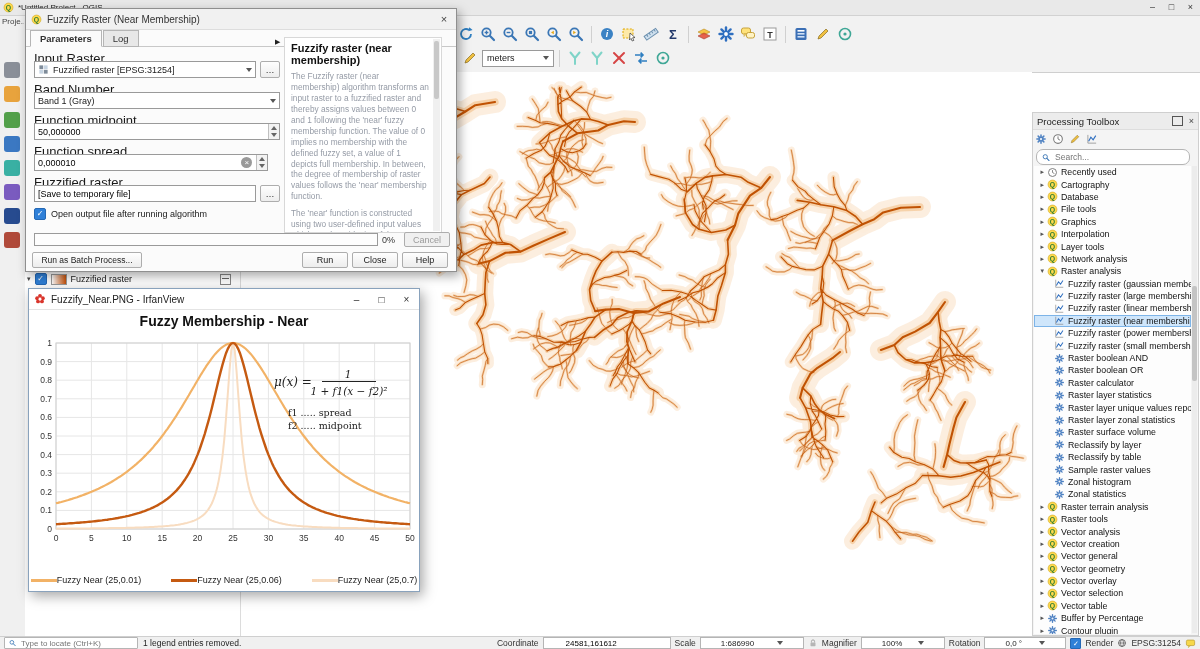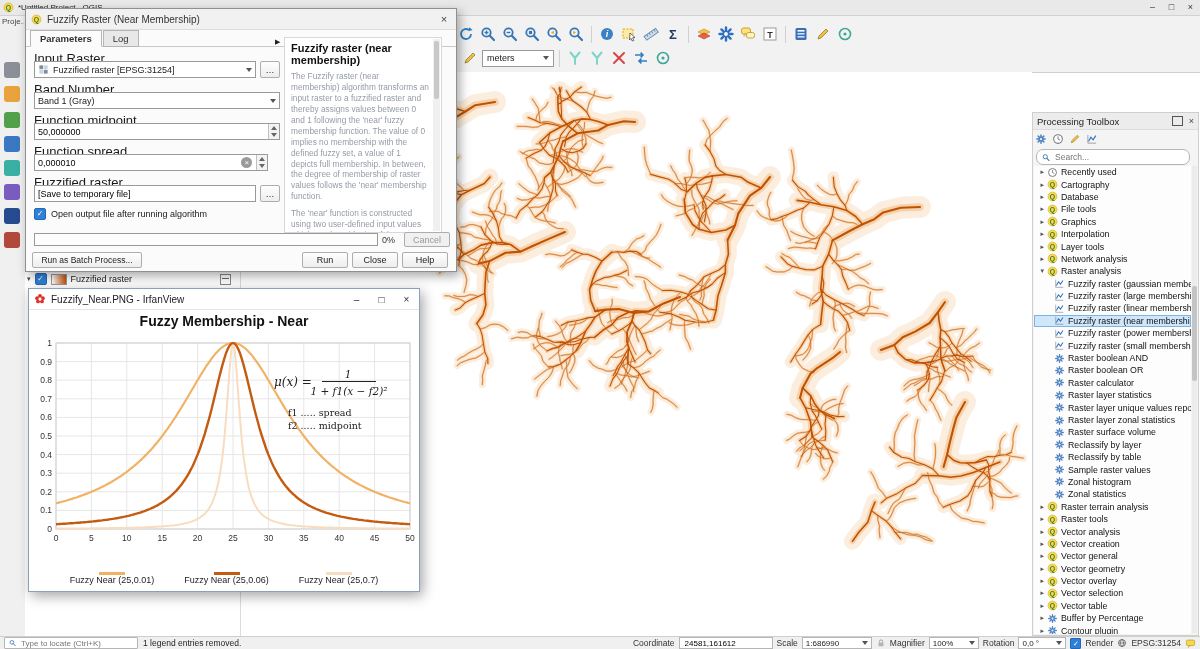--- a/index.html
+++ b/index.html
@@ -76,21 +76,21 @@
   .iv-ctl span{width:25px;text-align:center;font-size:10px;color:#333;line-height:19px;}
   .iv-chart-title{position:absolute;left:0;top:24px;width:100%;text-align:center;font-weight:bold;
     font-size:14px;color:#111;}
   #chartsvg{position:absolute;left:1px;top:46px;}
   .tick{font-size:8.5px;fill:#333;font-family:"Liberation Sans",sans-serif;}
   .f-lhs{font-family:"DejaVu Serif",serif;font-style:italic;font-size:12px;fill:#222;}
   .f-num{font-family:"DejaVu Serif",serif;font-style:italic;font-size:10.5px;fill:#222;}
   .f-note{font-family:"DejaVu Serif",serif;font-size:9.5px;fill:#222;}
   .iv-legend{position:absolute;left:0;bottom:6px;width:100%;display:flex;justify-content:center;
     gap:30px;align-items:center;}
-  .lg-item{display:flex;align-items:center;gap:0;flex-direction:column;}
+  .lg-item{display:flex;align-items:center;gap:0;}
   .lg-swatch{width:26px;height:3px;display:inline-block;}
   .lg-label{font-size:9px;color:#222;}
   
   .ptb{left:1032px;top:112px;width:167px;height:524px;background:#f4f4f4;border:1px solid #cfcfcf;
     z-index:3;box-sizing:border-box;}
   .ptb-head{position:absolute;left:0;top:0;right:0;height:16px;display:flex;align-items:center;
     font-size:9.5px;color:#222;padding:0 4px;gap:4px;background:#ececec;border-bottom:1px solid #ddd;}
   .ptb-head .sp{margin-left:auto;display:flex;gap:6px;align-items:center;}
   .dockico{width:9px;height:8px;border:1px solid #555;}
   .ptb-tools{position:absolute;left:2px;top:18px;display:flex;gap:5px;align-items:center;height:16px;}
@@ -111,21 +111,21 @@
   .ptb-thumb{position:absolute;left:0;top:120px;width:5px;height:95px;background:#c4c4c4;border-radius:2px;}
   
   .status{left:0;top:636px;width:1200px;height:13px;background:#f0f0f0;border-top:1px solid #cfcfcf;
     display:flex;align-items:center;font-size:8.5px;gap:5px;padding:0 4px;box-sizing:border-box;color:#222;}
   .locate{width:124px;height:10px;background:#fff;border:1px solid #b5b5b5;border-radius:1px;
     display:flex;align-items:center;gap:3px;padding:0 4px;}
   .locate svg{width:8px;height:8px;}
   .locate input{border:0;outline:0;font-size:8px;width:100%;background:transparent;color:#888;
     font-family:"Liberation Sans",sans-serif;}
   .sb-box{height:10px;background:#fff;border:1px solid #b5b5b5;display:flex;align-items:center;
-    padding:0 3px;font-size:8px;box-sizing:content-box;}
+    padding:0 20px;font-size:8px;box-sizing:content-box;}
   .sb-box input{border:0;outline:0;font-size:8px;width:100%;background:transparent;
     font-family:"Liberation Sans",sans-serif;}
   .sb-right{margin-left:auto;display:flex;align-items:center;gap:4px;}
   .sb-lbl{font-size:8.5px;color:#333;}
   .cb-s{width:9px;height:9px;background:#2f80d8;border:1px solid #2468b5;color:#fff;font-size:7px;
     line-height:9px;text-align:center;border-radius:1px;}
 </style>
 </head>
 <body>
 

